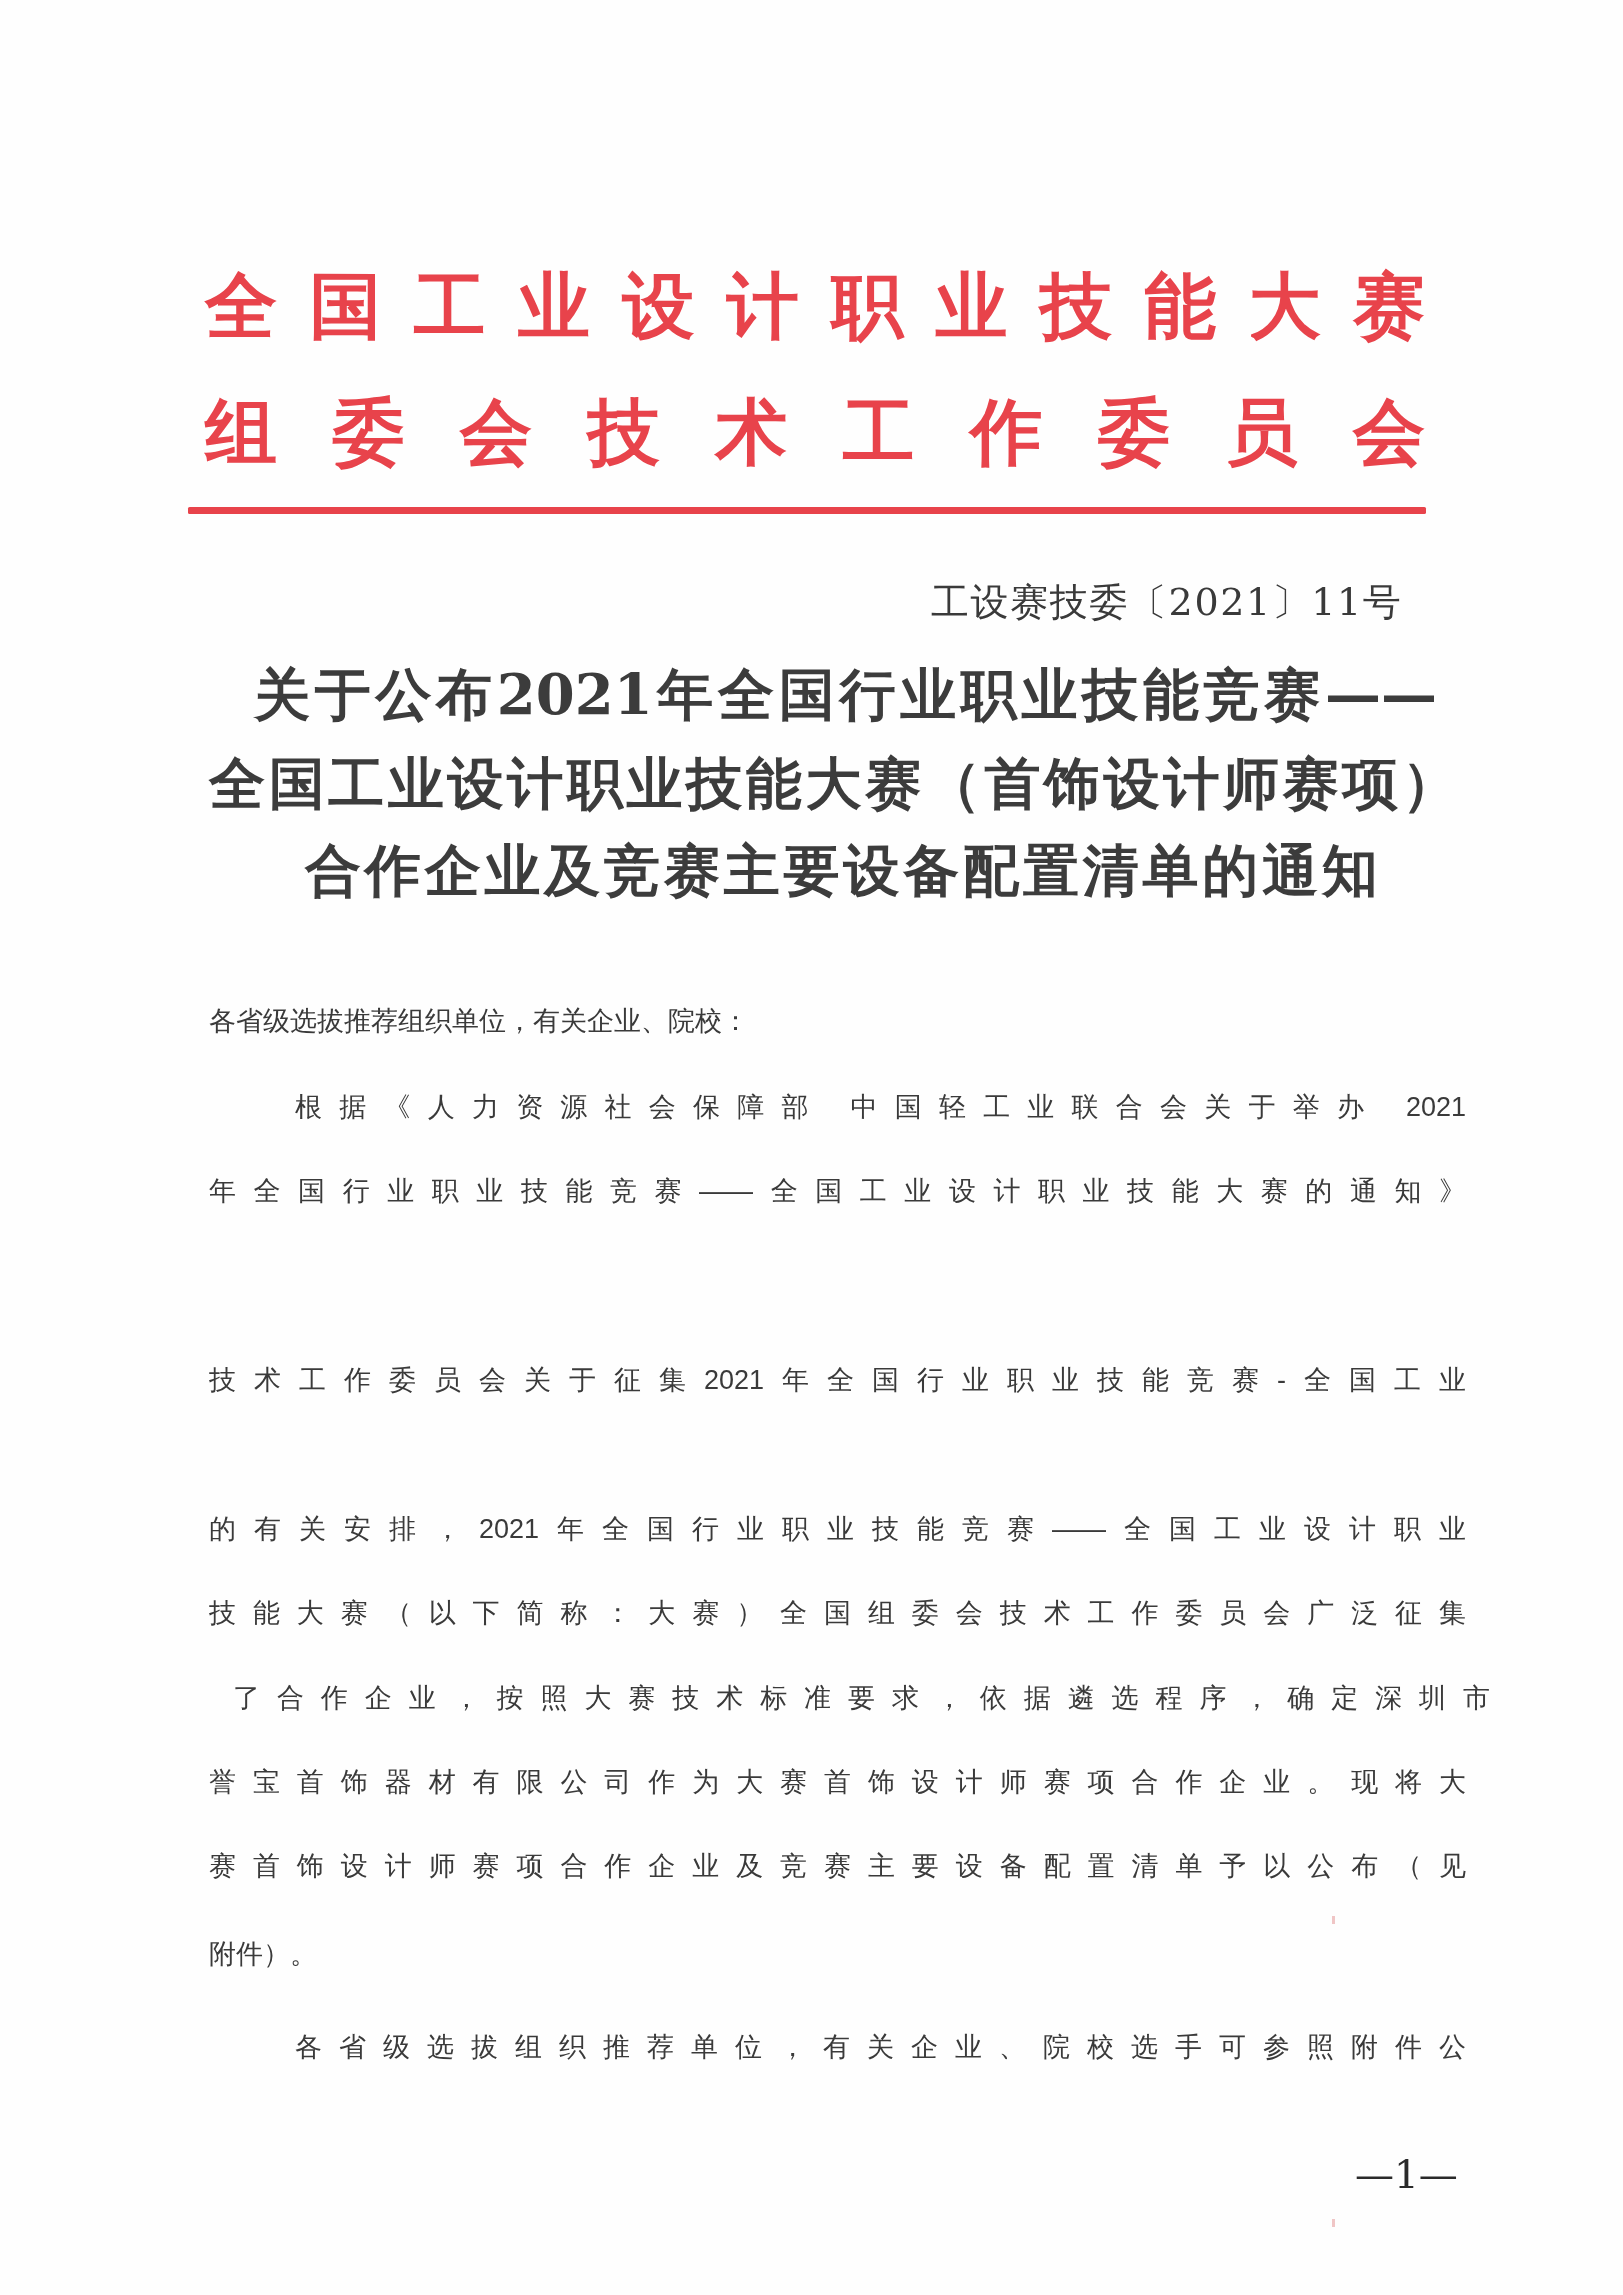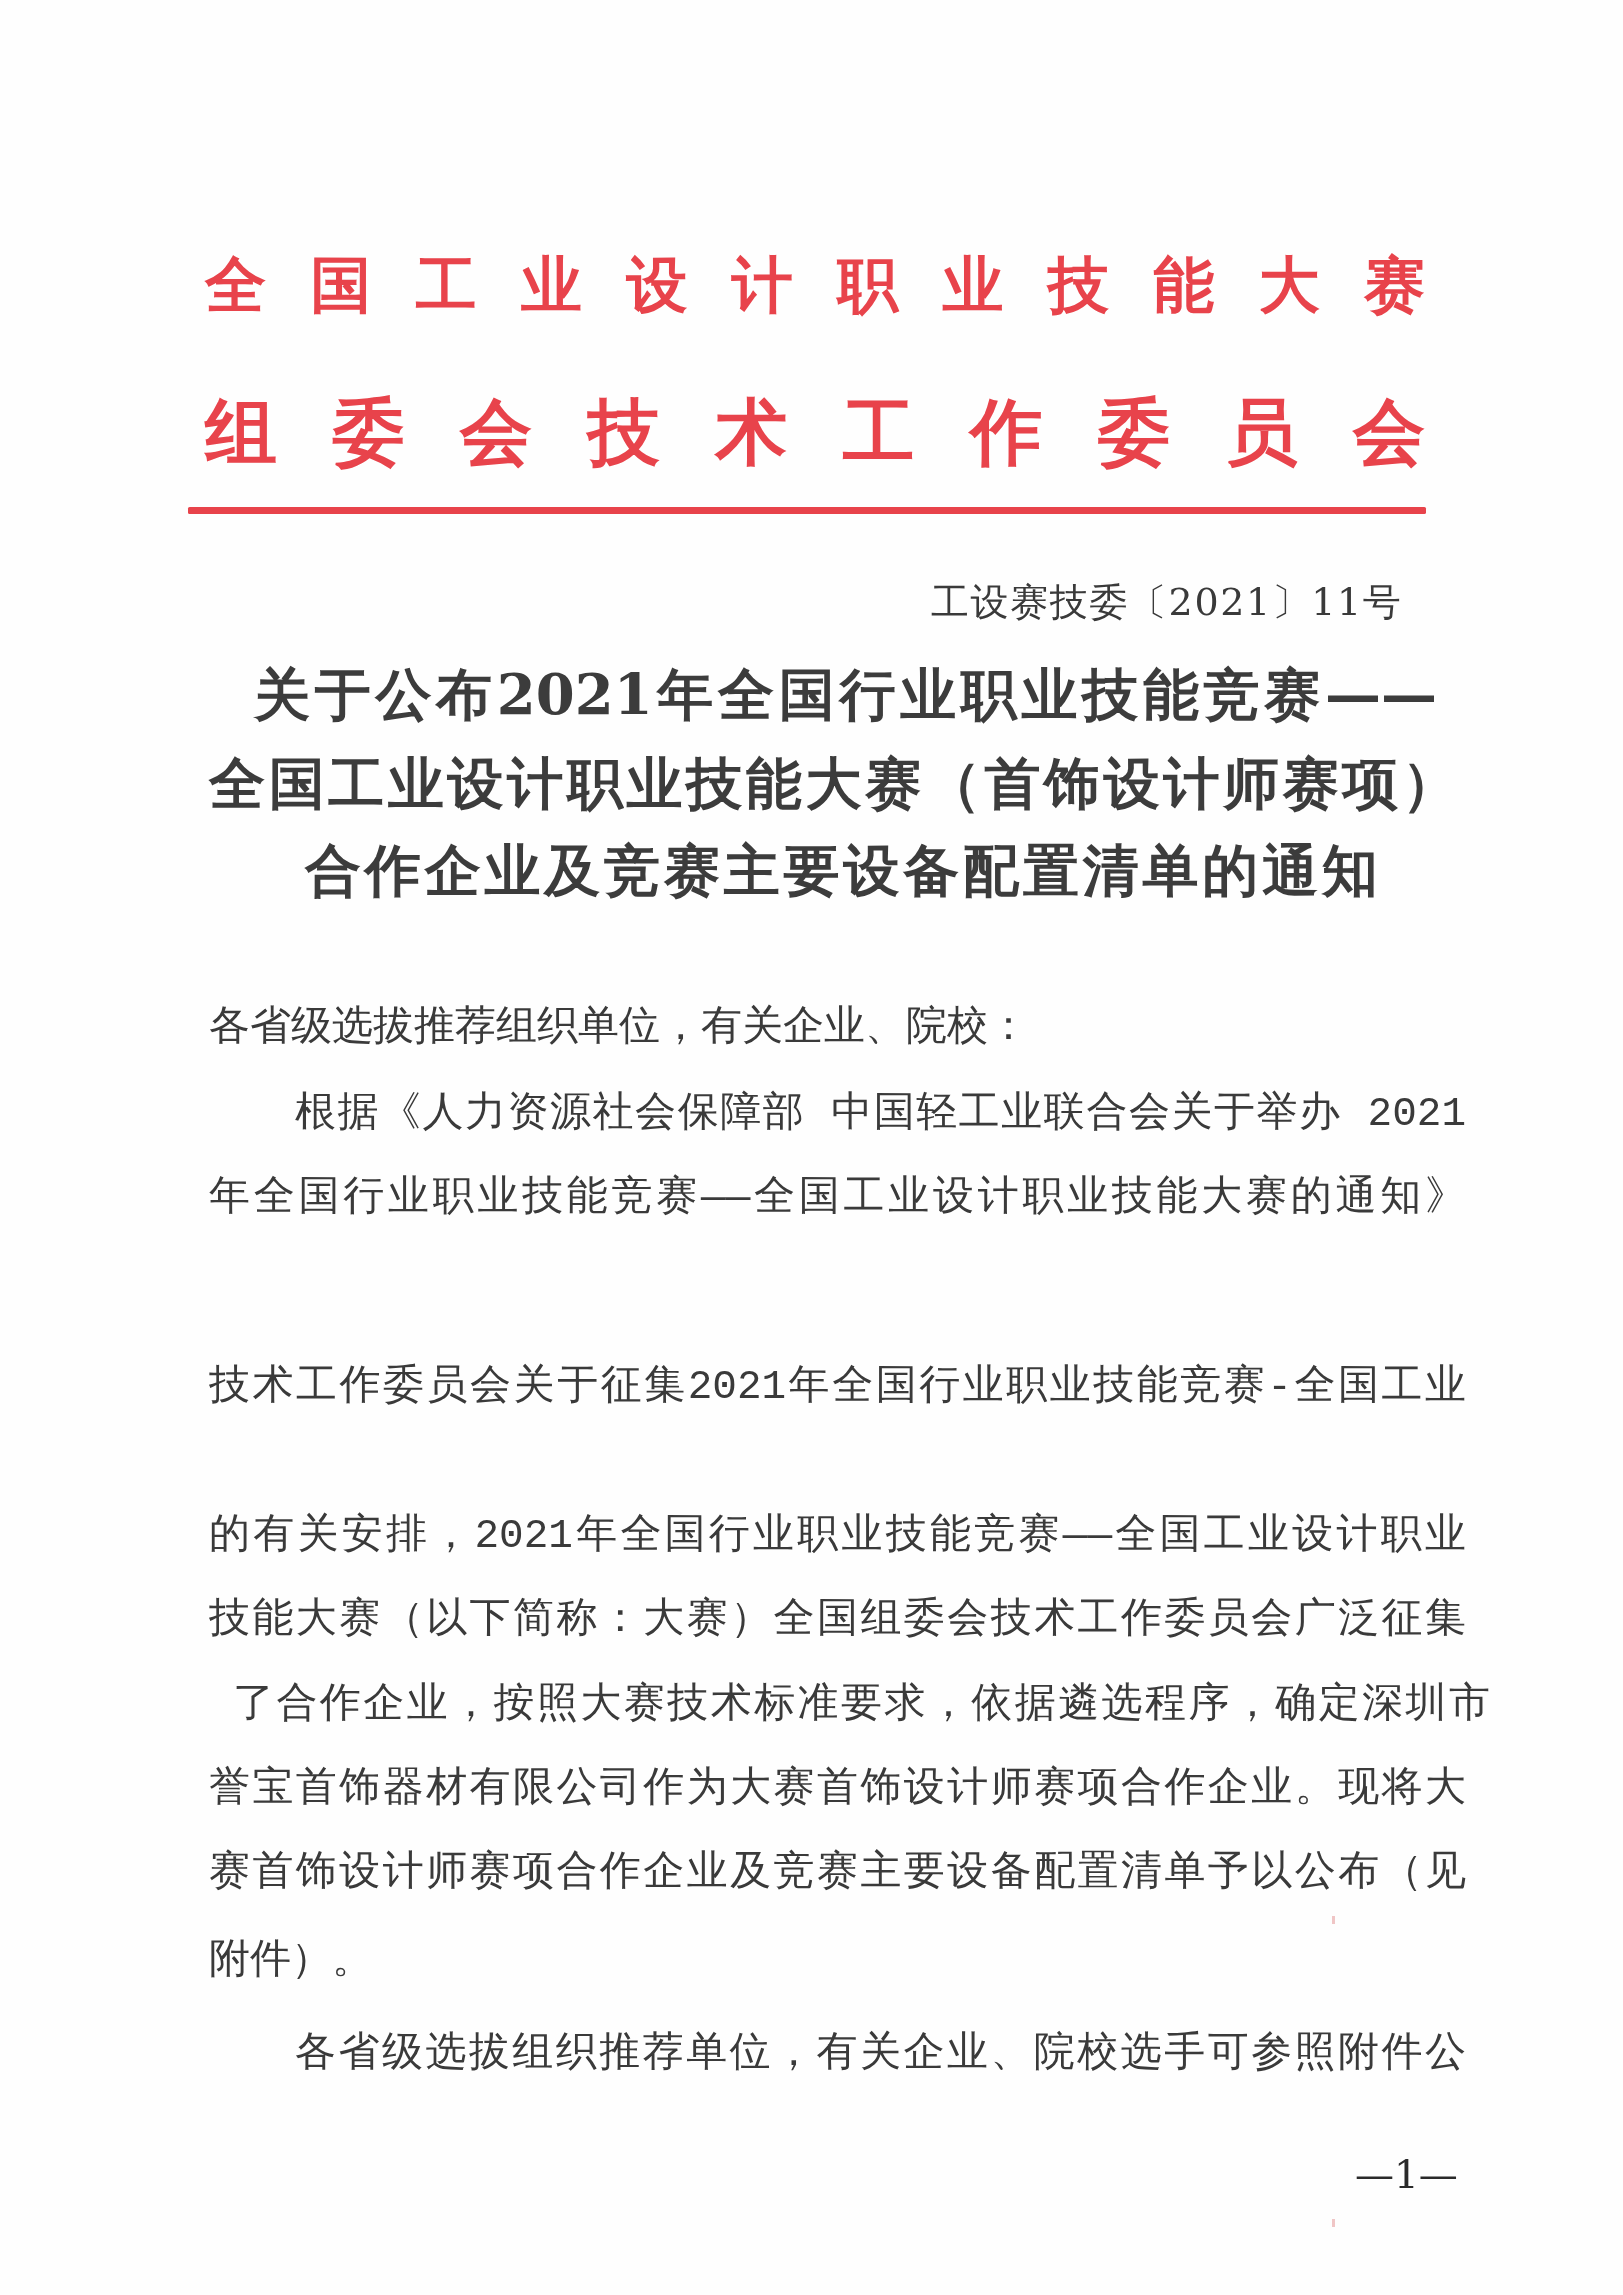--- a/index.html
+++ b/index.html
@@ -28,21 +28,21 @@
     left: 205px;
     width: 1220px;
     color: #e8434b;
     font-family: "DejaVu Sans", "Liberation Sans", sans-serif;
     font-weight: bold;
     white-space: nowrap;
     text-align: justify;
     text-align-last: justify;
     line-height: 1;
   }
-  .letterhead.l1 { top: 254px; font-size: 61px; height: 94px; }
+  .letterhead.l1 { top: 270px; font-size: 72px; height: 94px; }
   .letterhead.l2 { top: 396px; font-size: 72px; height: 94px; }
   .red-rule {
     position: absolute;
     left: 188px;
     top: 507px;
     width: 1238px;
     height: 6.6px;
     background: #e8434b;
     border-radius: 1.6px;
   }
@@ -71,28 +71,28 @@
     color: #3c3c3c;
   }
   .title-line.t1 { left: 254px; top: 666px; width: 1183px; text-align: justify; text-align-last: justify; }
   .title-line.t2 { left: 209px; top: 755px; width: 1249px; text-align: justify; text-align-last: justify; }
   .title-line.t3 { left: 305px; top: 842px; width: 1073px; text-align: justify; text-align-last: justify; }
   
   .body-line {
     position: absolute;
     left: 209px;
     width: 1257px;
-    font-size: 41px;
+    font-size: 27px;
     line-height: 1;
     height: 44px;
     white-space: nowrap;
     text-align: justify;
     text-align-last: justify;
     color: #3a3a3a;
-    font-family: Liberation Mono, monospace;
+    font-family: Liberation Sans, sans-serif;
   }
   .body-line.indent { left: 295px; width: 1171px; }
   .body-line.left { text-align: left; text-align-last: left; width: auto; }
   .page-number {
     position: absolute;
     left: 1355px;
     top: 2155px;
     font-size: 39px;
     line-height: 1;
     color: #2a2a2a;

